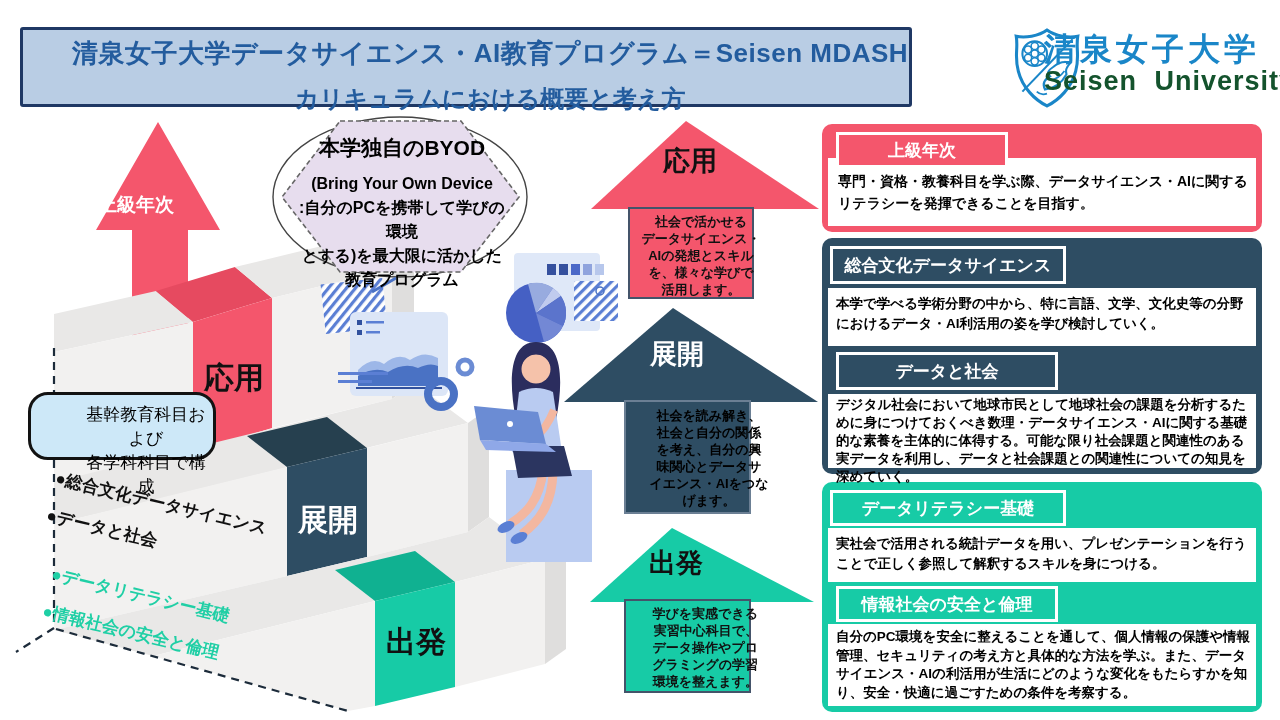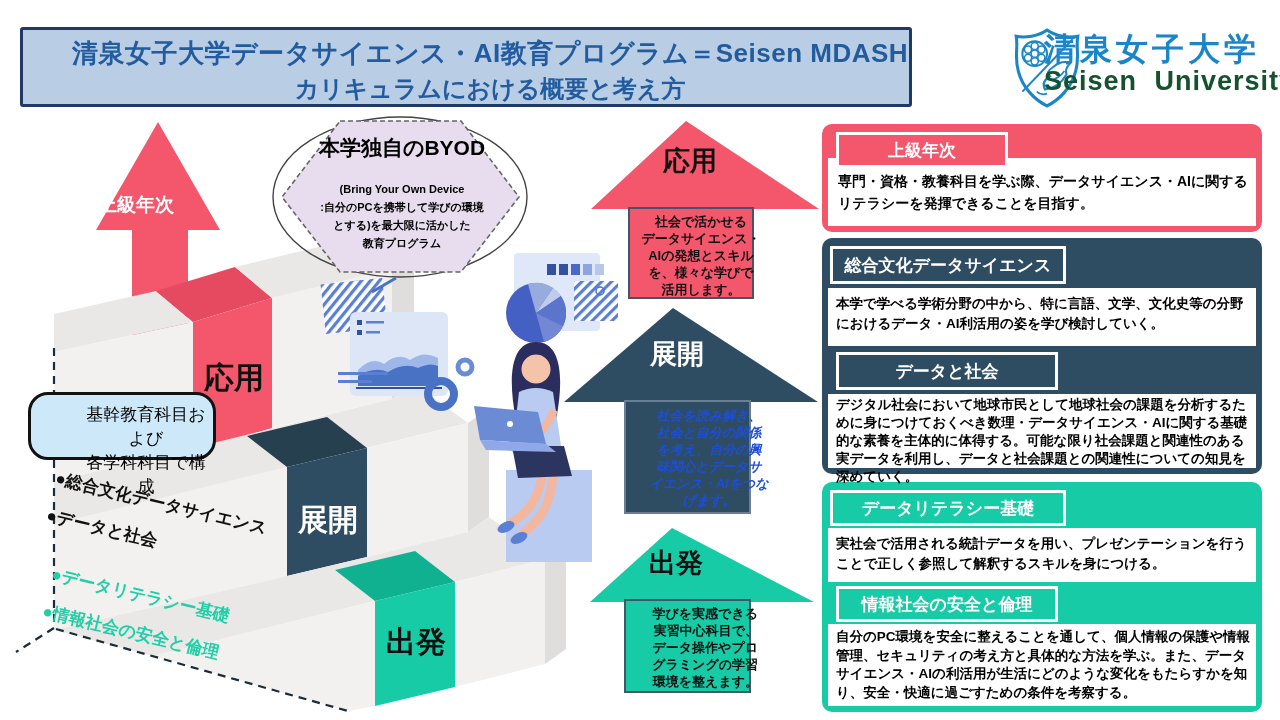--- a/index.html
+++ b/index.html
@@ -3,40 +3,40 @@
 <meta charset="utf-8">
 <style>
   html,body{margin:0;padding:0;width:1280px;height:720px;background:#ffffff;overflow:hidden;
     font-family:"Liberation Sans","DejaVu Sans",sans-serif;}
   .abs{position:absolute;padding-left:48px;}
   #stage{position:relative;width:1280px;height:720px;}
   
   .header-bar{left:20px;top:27px;width:892px;height:80px;background:#b9cde4;border:3px solid #1f3864;
     border-radius:3px;box-sizing:border-box;text-align:center;color:#235c9e;font-weight:bold;z-index:5;}
   .header-line1{margin-top:6px;font-size:26px;letter-spacing:.5px;}
-  .header-line2{margin-top:2px;font-size:24px;}
+  .header-line2{margin-top:12px;font-size:24px;}
   
   .logo-wrap{left:962px;top:26px;width:345px;height:84px;z-index:5;}
   .logo-text-ja{position:absolute;left:82px;top:2px;font-size:32px;font-weight:bold;color:#1a86c8;letter-spacing:4px;}
   .logo-text-en{position:absolute;left:82px;top:40px;font-size:27px;font-weight:bold;color:#14532d;letter-spacing:1px;word-spacing:9px;}
   
   #scene{position:absolute;left:0;top:0;width:1280px;height:720px;z-index:1;}
   
   .ov{position:absolute;z-index:3;font-weight:bold;}
   .lbl-step{font-size:30px;color:#111;width:80px;text-align:center;}
   .lbl-arrow-top{font-size:19px;color:#fff;width:120px;}
   .bubble{left:28px;top:392px;width:188px;height:68px;background:#cde8f8;border:3px solid #121212;
     border-radius:20px;box-sizing:border-box;text-align:center;color:#000;font-size:17px;line-height:24px;padding-top:8px;z-index:4;}
   .bullets{font-size:17px;line-height:38px;transform:rotate(13.5deg);transform-origin:left top;white-space:pre-line;z-index:4;}
   .bullets.black{color:#111;}
   .bullets.teal{color:#1fcfa5;}
   
   .byod-text{left:292px;top:134px;width:220px;text-align:center;color:#000;z-index:4;}
-  .byod-title{font-size:21px;margin-bottom:18px;}
-  .byod-body{font-size:11px;line-height:18px;white-space:pre-line;}
+  .byod-title{font-size:21px;margin-bottom:10px;}
+  .byod-body{font-size:16px;line-height:24px;white-space:pre-line;}
   
   .arr-title{font-size:27px;width:110px;text-align:center;z-index:4;}
   .arr-body{font-size:13px;line-height:17px;text-align:center;white-space:pre-line;z-index:4;margin-left:10px;}
   
   .panel{position:absolute;left:822px;width:440px;border-radius:10px;z-index:5;}
   .panel .inner{position:absolute;left:6px;right:6px;background:#ffffff;}
   .tab{position:absolute;border:3px solid #ffffff;color:#ffffff;font-weight:bold;font-size:17px;
     text-align:center;box-sizing:border-box;z-index:2;}
   .ptext{position:absolute;color:#000;font-weight:bold;z-index:3;}
 </style>
@@ -202,21 +202,21 @@
 教育プログラム</div>
   </div>
 
   <div class="ov arr-title" style="left:635px;top:143px;color:#111;">応用</div>
   <div class="ov arr-body" style="left:631px;top:213px;width:120px;color:#111;">社会で活かせる
 データサイエンス・
 AIの発想とスキル
 を、様々な学びで
 活用します。</div>
   <div class="ov arr-title" style="left:622px;top:336px;color:#ffffff;">展開</div>
-  <div class="ov arr-body" style="left:627px;top:407px;width:144px;color:#1d4ed8;font-style:italic;">社会を読み解き、
+  <div class="ov arr-body" style="left:627px;top:407px;width:144px;color:#000000;">社会を読み解き、
 社会と自分の関係
 を考え、自分の興
 味関心とデータサ
 イエンス・AIをつな
 げます。</div>
   <div class="ov arr-title" style="left:621px;top:545px;color:#111;">出発</div>
   <div class="ov arr-body" style="left:627px;top:605px;width:121px;color:#111;text-align:right;">学びを実感できる
 実習中心科目で、
 データ操作やプロ
 グラミングの学習

